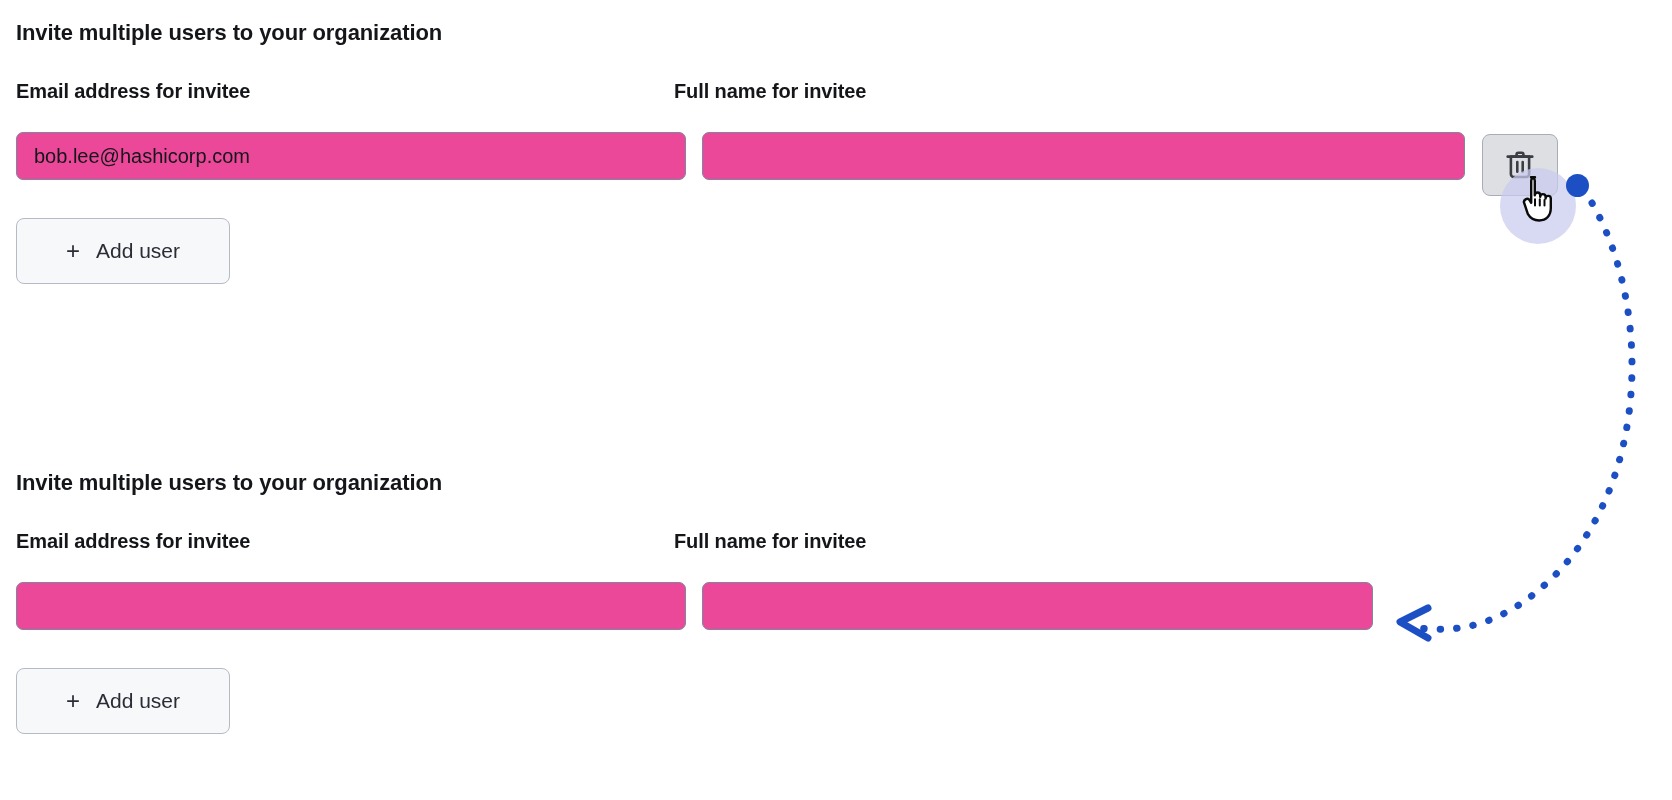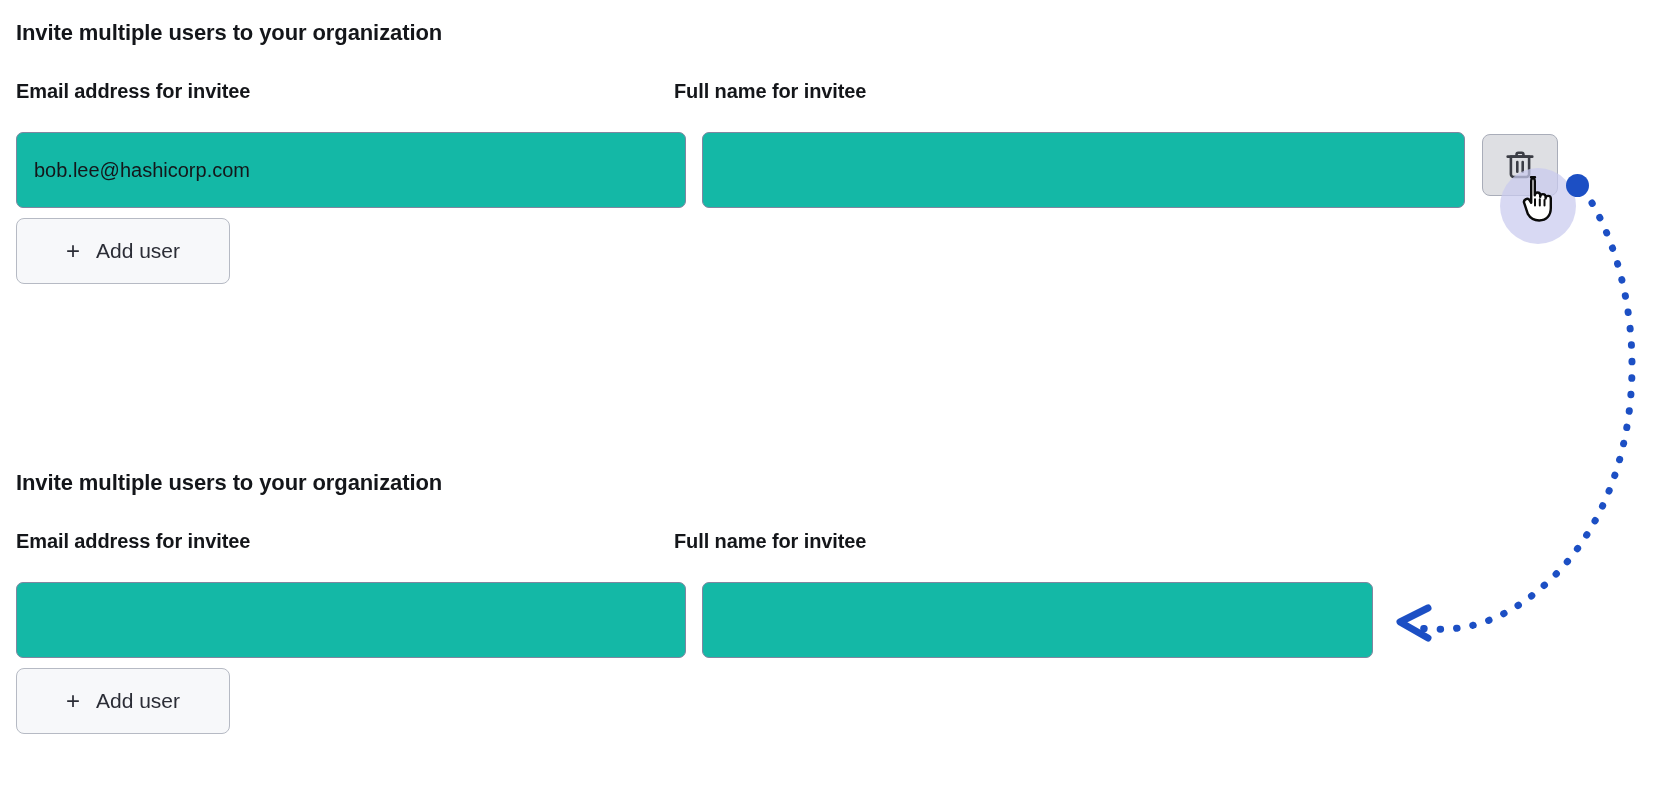--- a/index.html
+++ b/index.html
@@ -41,22 +41,22 @@
     color: #14161a;
     letter-spacing: -0.1px;
     white-space: nowrap;
   }
   .field-label.col-email { left: 16px; }
   .field-label.col-name  { left: 674px; }
 
   .text-input {
     position: absolute;
     top: 132px;
-    height: 76px;
-    background: #14b8a6;
+    height: 48px;
+    background: #ec4899;
     border: 1.6px solid #8086a0;
     border-radius: 7px;
     font-family: "Liberation Sans", sans-serif;
     font-size: 20px;
     color: #14161a;
     padding: 0 17px;
     line-height: 56px;
     outline: none;
   }
   .text-input::placeholder { color: #8c8f9b; }

